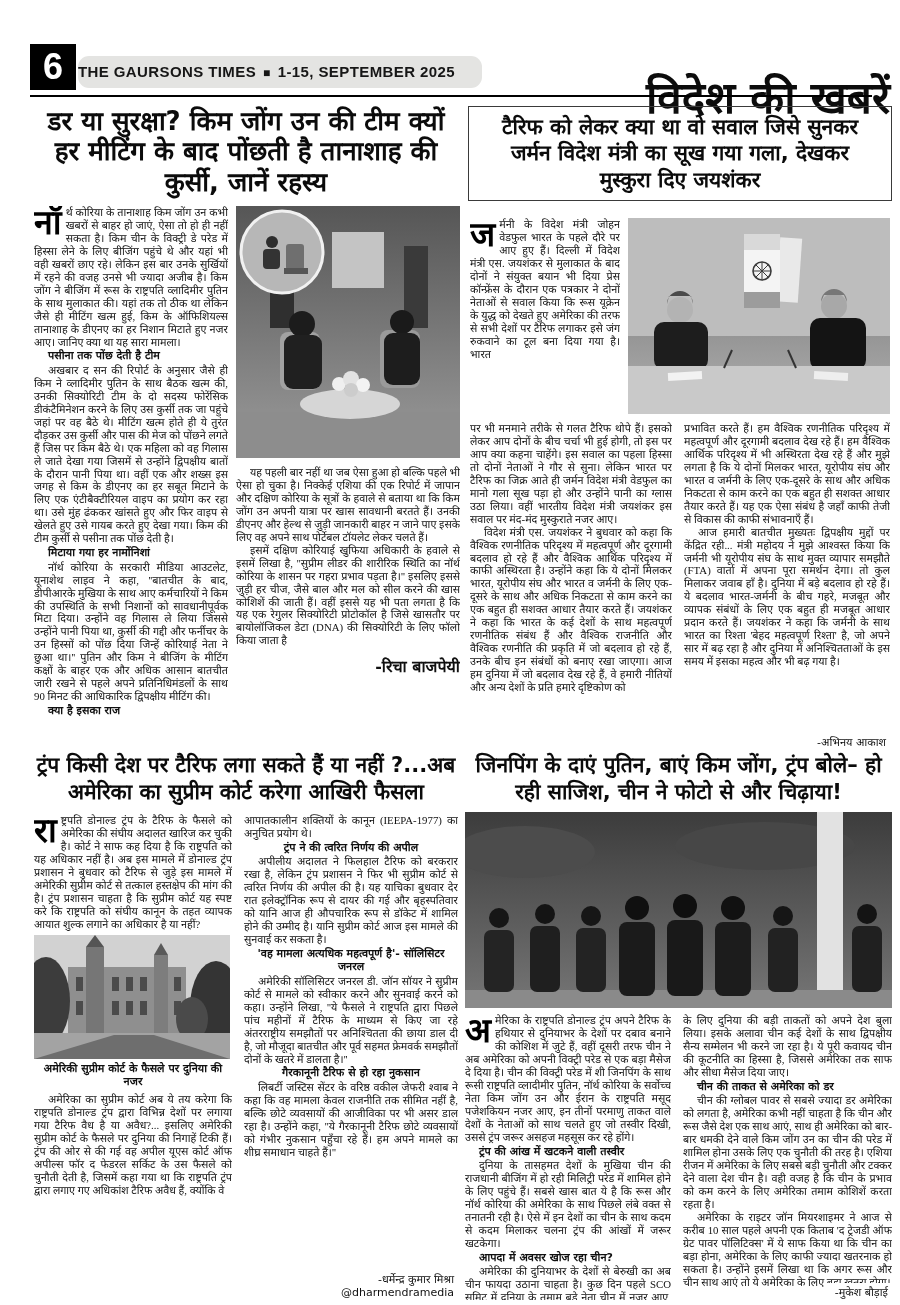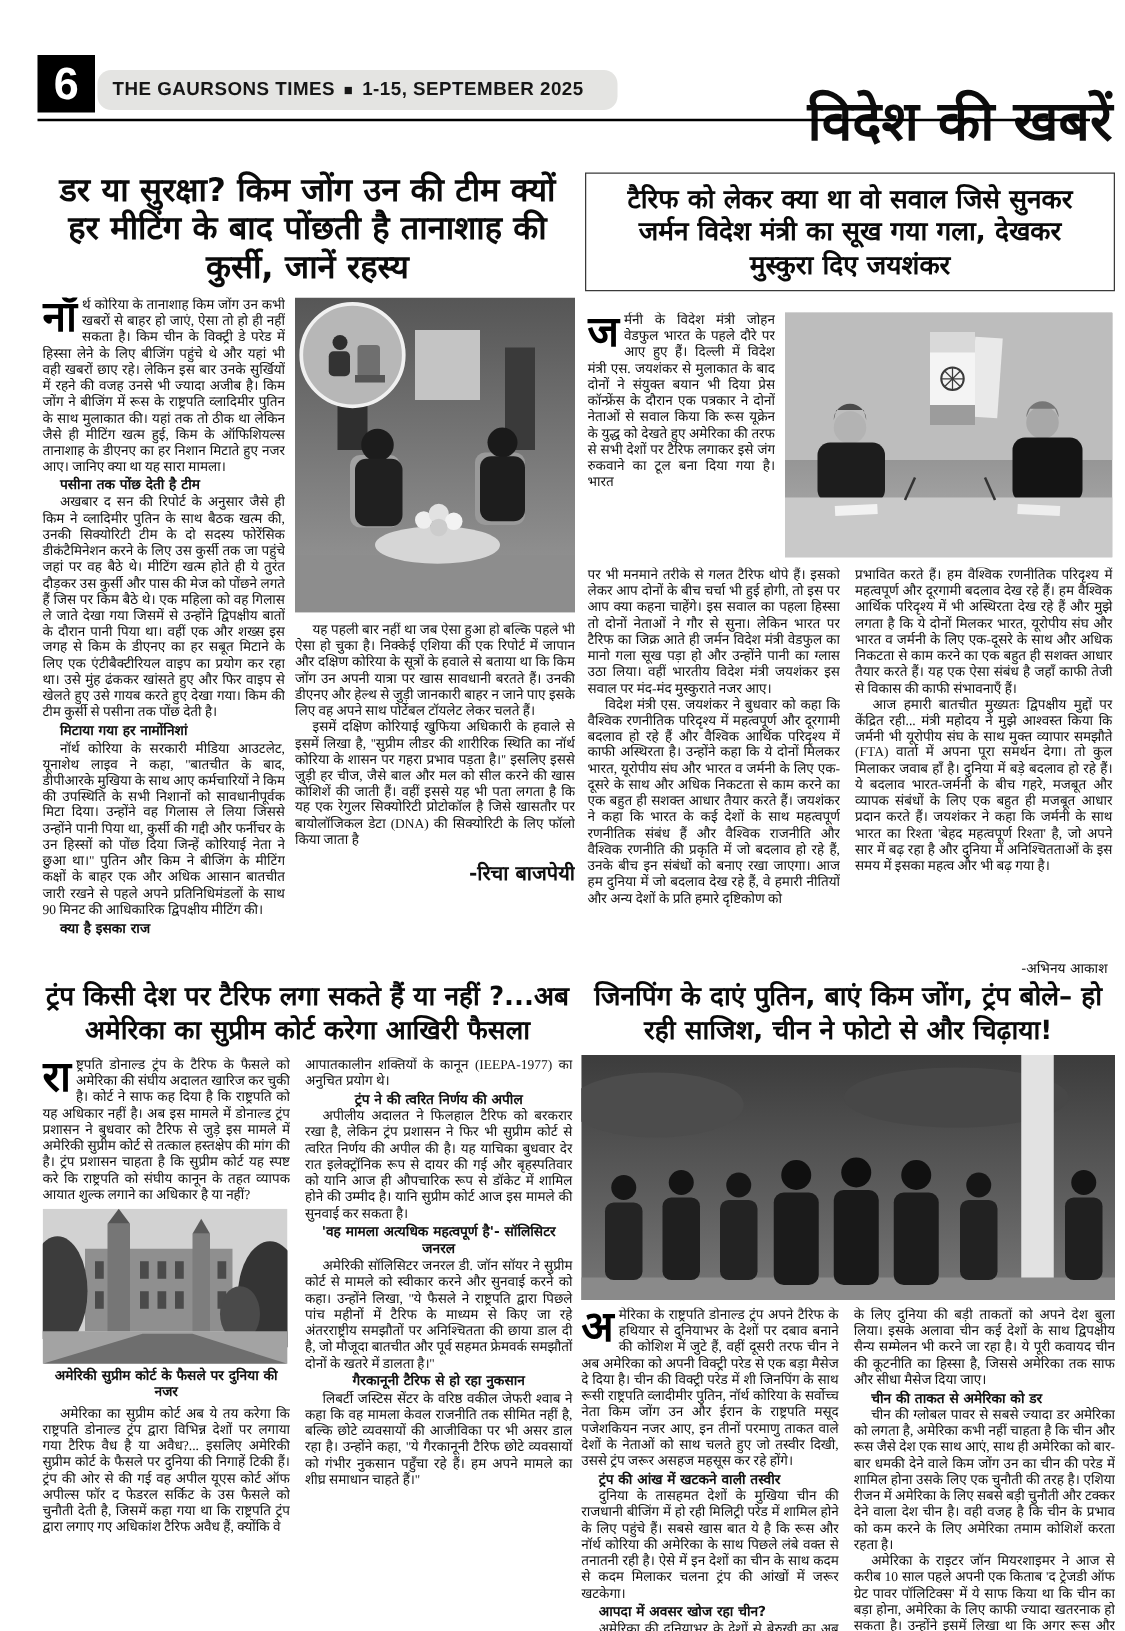--- a/index.html
+++ b/index.html
@@ -3,28 +3,28 @@
 <meta charset="utf-8">
 <style>
   html,body{margin:0;padding:0;background:#f6f6f4;}
   .page{position:relative;width:900px;height:1305px;background:#fff;color:#101010;
         font-family:"Liberation Serif",serif;overflow:hidden;}
   .abs{position:absolute;}
   
   .pagenum{left:30px;top:44px;width:46px;height:46px;background:#000;color:#fff;
            font:bold 36px/46px "Liberation Sans",sans-serif;text-align:center;}
   .mastbar{left:78px;top:56px;width:404px;height:32px;background:#e4e4e2;
-           font:bold 15px/32px "Liberation Sans",sans-serif;padding-left:12px;letter-spacing:.4px;
+           font:bold 15px/32px "Liberation Sans",sans-serif;padding-left:0;letter-spacing:.4px;
            white-space:nowrap;color:#161616;border-radius:11px;}
   .mastbar .bullet{font-size:12px;padding:0 7px;}
   .secttitle{left:520px;top:32px;width:370px;height:60px;text-align:right;
              font:bold 44px/60px "DejaVu Sans",sans-serif;color:#0c0c0c;margin-top:36px;}
   .hrule{left:30px;top:95px;width:842px;height:2px;background:#000;}
   
-  .article{position:absolute;margin-top:32px;}
+  .article{position:absolute;}
   .headline{font-family:"DejaVu Sans",sans-serif;font-weight:bold;text-align:center;color:#0b0b0b;margin:0;}
   .hl-1{font-size:26px;line-height:1.17;}
   .hl-2{font-size:21px;line-height:1.25;padding:7px 24px;border:1px solid #3a3a3a;}
   .hl-3{font-size:21px;line-height:1.28;}
   .col{position:absolute;overflow:hidden;}
   .para{font-size:10.8px;line-height:1.2;text-align:justify;margin:0;}
   .ind{text-indent:14px;}
   .subhead{font-size:11px;font-weight:bold;margin:1px 0;text-indent:14px;
            font-family:"DejaVu Sans",sans-serif;line-height:1.22;}
   .subhead.center{text-align:center;text-indent:0;}

